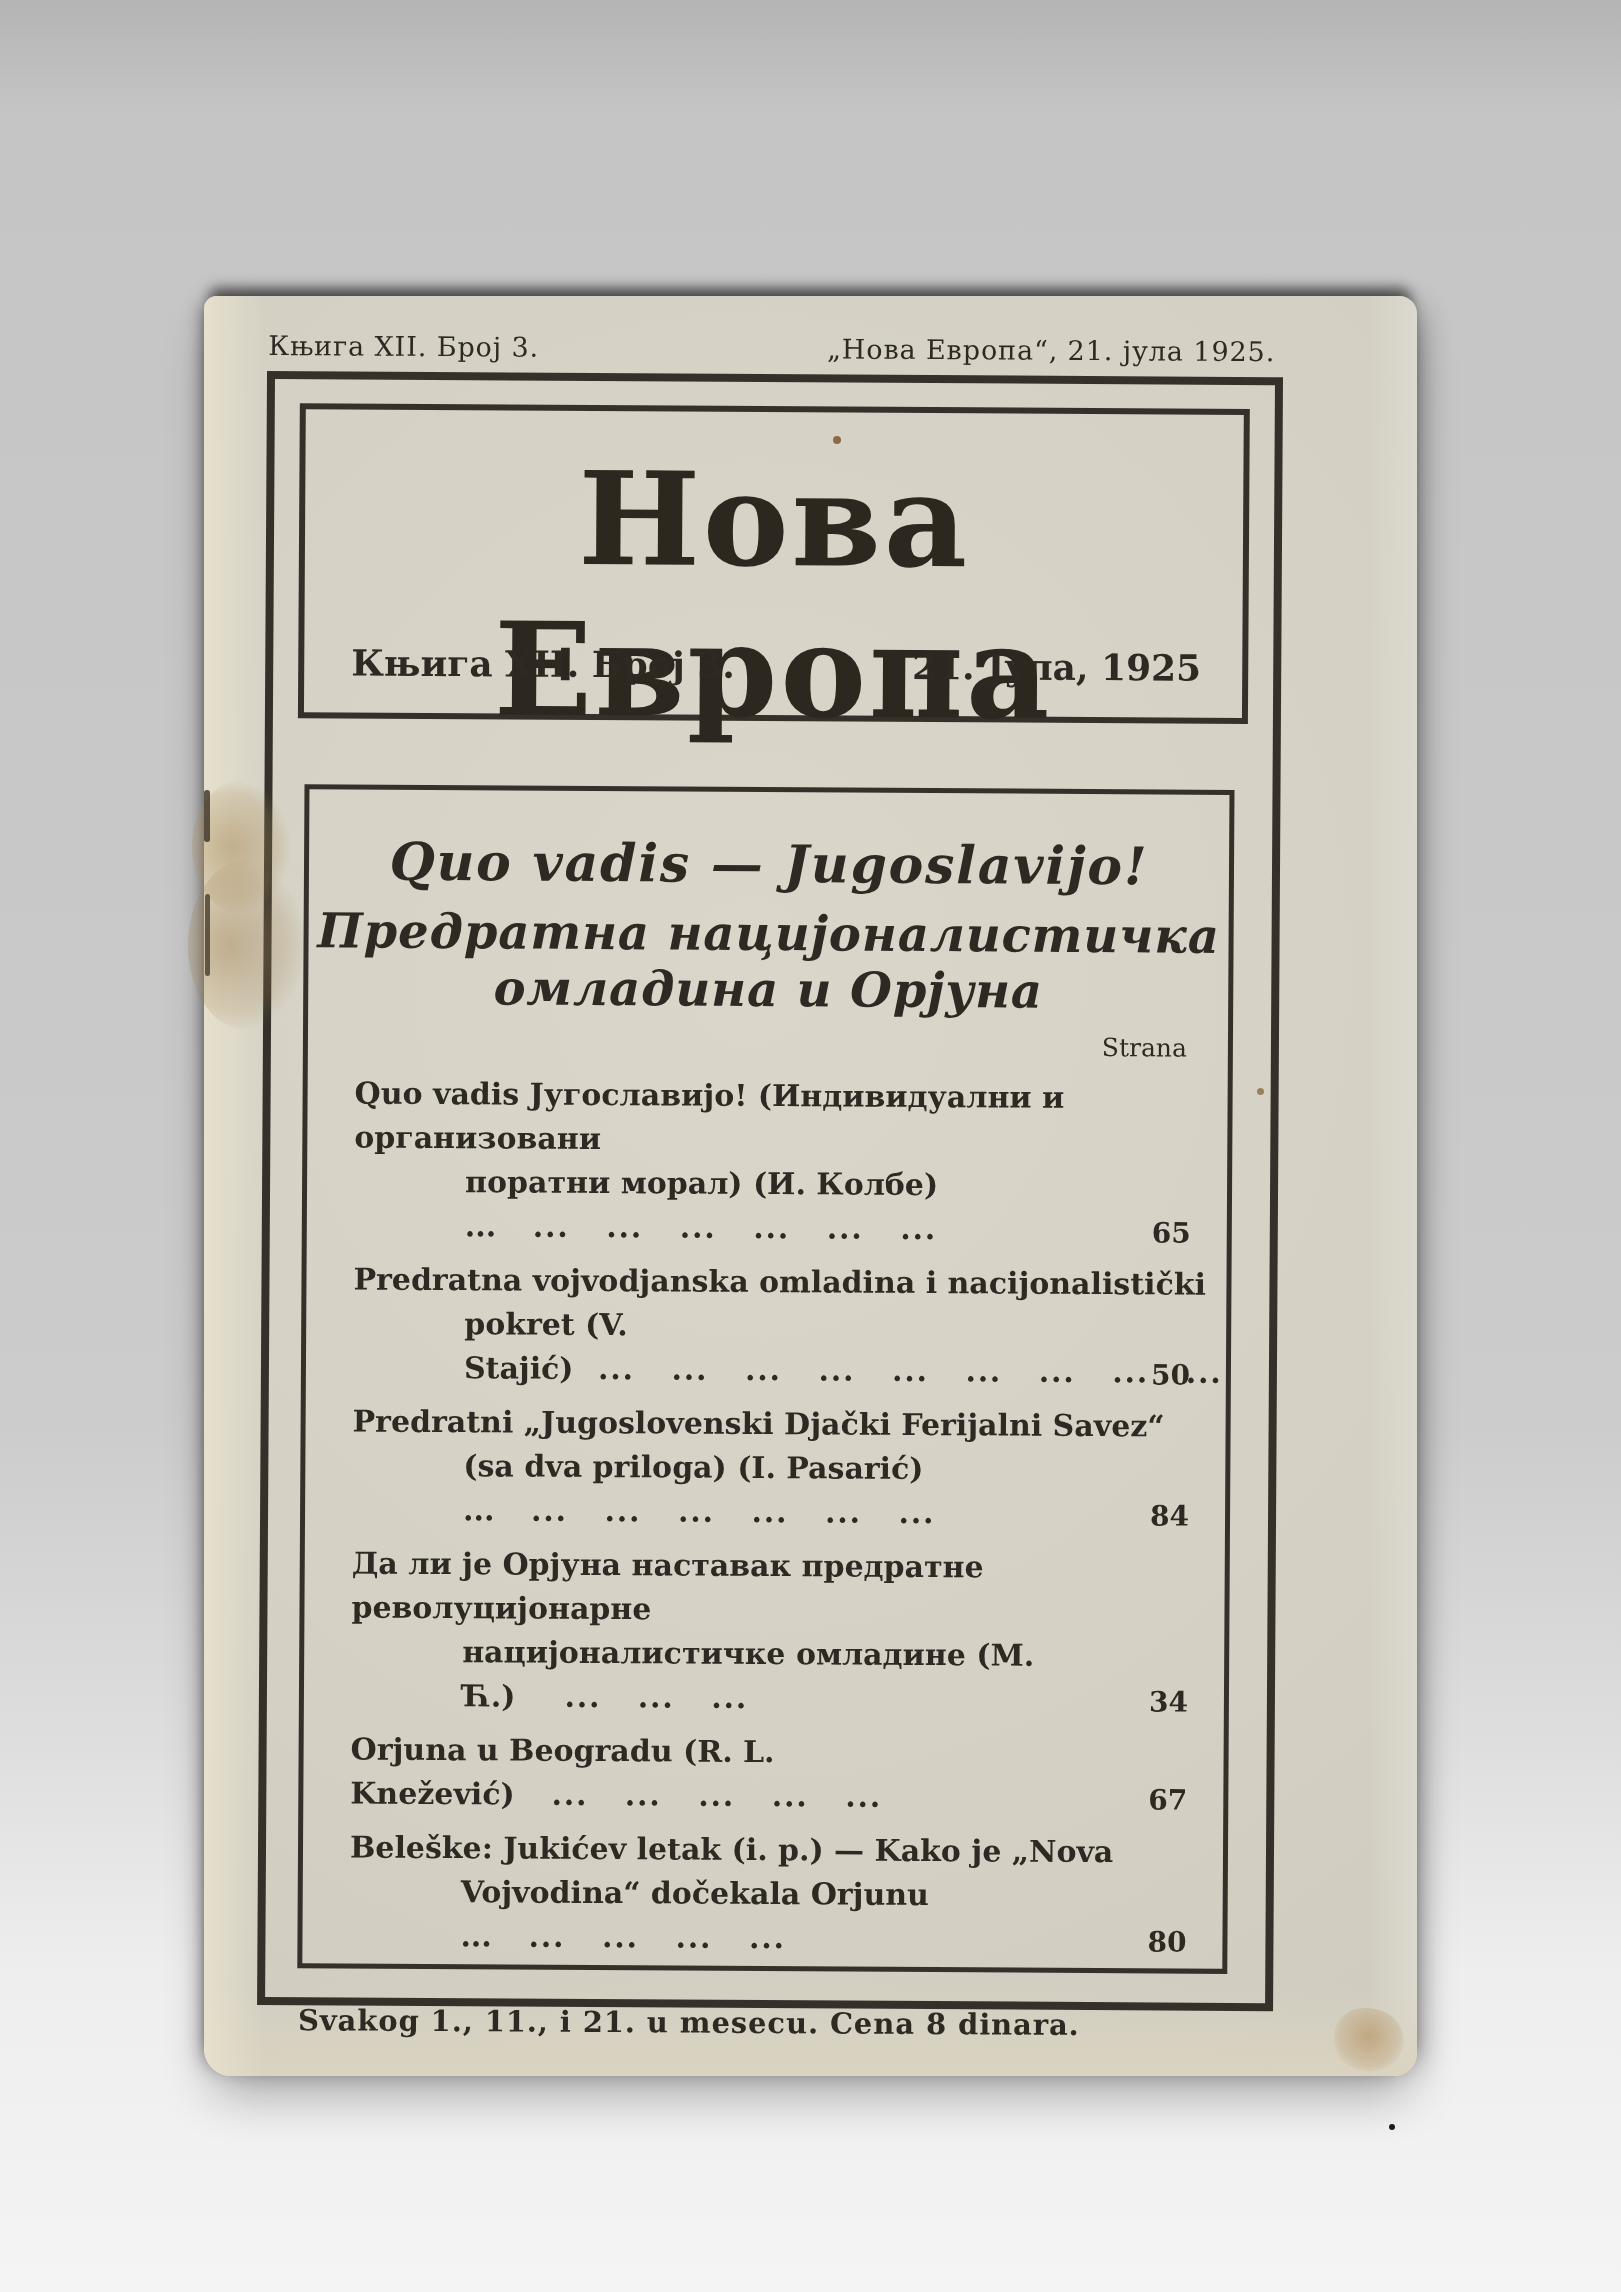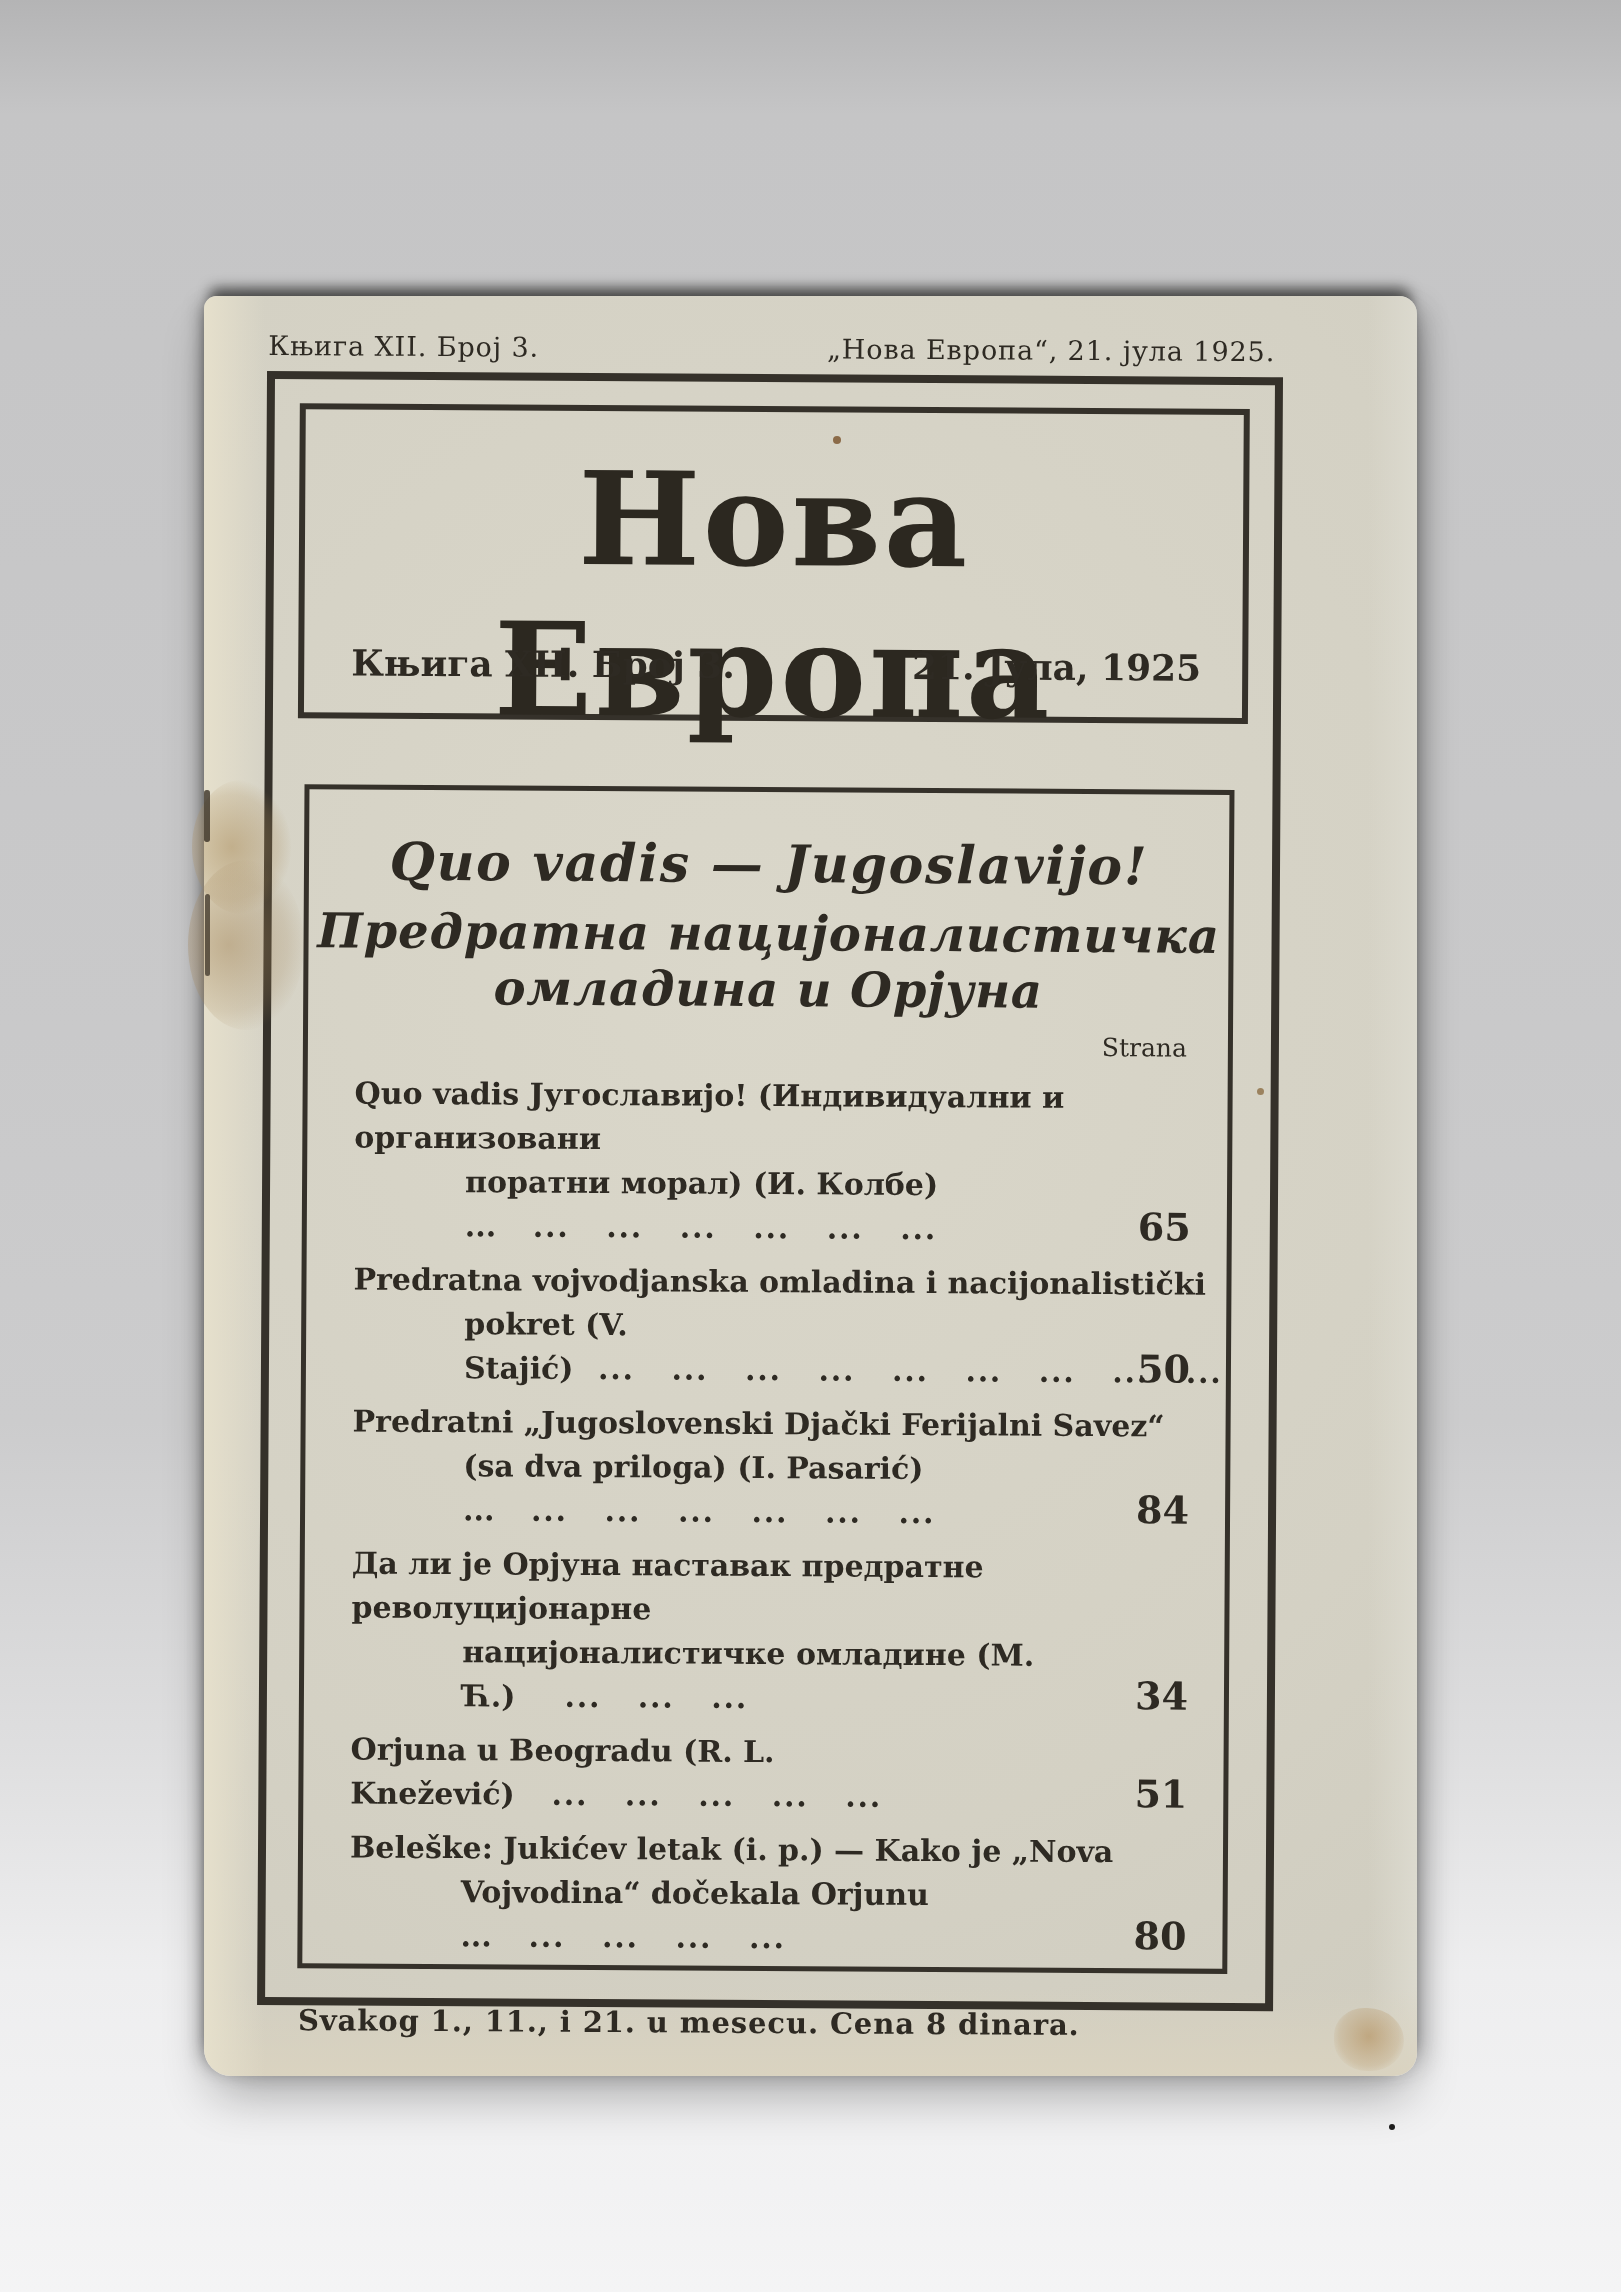--- a/index.html
+++ b/index.html
@@ -44,21 +44,21 @@
   .cbox-inner{position:absolute;inset:0;padding:0 0 0 0;}
   .h-latin{margin-top:41px;text-align:center;font-size:52px;font-weight:bold;font-style:italic;letter-spacing:1.8px;}
   .h-cyr{text-align:center;font-size:48px;font-weight:bold;font-style:italic;letter-spacing:0.9px;line-height:56px;}
   .h-cyr1{margin-top:10.7px;}
   .strana{margin-top:14.3px;text-align:right;padding-right:41px;font-size:25px;}
   
   .toc{margin-top:14.3px;}
   .toc-entry{position:relative;margin-bottom:9.9px;}
   .toc-line{font-size:30px;font-weight:bold;line-height:44px;padding-left:47px;white-space:pre-wrap;}
   .toc-cont{padding-left:158px;}
-  .toc-page{position:absolute;right:36px;bottom:3.6px;font-size:38px;font-weight:bold;}
+  .toc-page{position:absolute;right:36px;bottom:3.6px;font-size:28px;font-weight:bold;}
   .leader{white-space:pre;letter-spacing:1.8px;}
   
   .quote1{margin-top:14.3px;margin-left:103px;width:788px;font-size:27px;font-weight:bold;line-height:29.6px;}
   .q1line{text-align:justify;text-align-last:justify;}
   .q1line.first{padding-left:76px;}
   
   .ftr{position:absolute;top:1707px;left:104px;font-size:29px;font-weight:bold;letter-spacing:0.9px;}
   
   .stain{position:absolute;pointer-events:none;}
   .st-left1{left:-12.5px;top:484px;width:99px;height:134px;border-radius:50%;
@@ -120,21 +120,21 @@
                   <div class="toc-line toc-cont">(sa dva priloga) (I. Pasarić) ...<span class="leader">   ...   ...   ...   ...   ...   ...</span></div>
                   <div class="toc-page">84</div>
                 </div>
                 <div class="toc-entry">
                   <div class="toc-line">Да ли је Орјуна наставак предратне револуцијонарне</div>
                   <div class="toc-line toc-cont">нацијоналистичке омладине (М. Ћ.)<span class="leader">    ...   ...   ...</span></div>
                   <div class="toc-page">34</div>
                 </div>
                 <div class="toc-entry">
                   <div class="toc-line">Orjuna u Beogradu (R. L. Knežević)<span class="leader">   ...   ...   ...   ...   ...</span></div>
-                  <div class="toc-page">51</div>
+                  <div class="toc-page">67</div>
                 </div>
                 <div class="toc-entry">
                   <div class="toc-line">Beleške: Jukićev letak (i. p.) — Kako je „Nova</div>
                   <div class="toc-line toc-cont">Vojvodina“ dočekala Orjunu ...<span class="leader">   ...   ...   ...   ...</span></div>
                   <div class="toc-page">80</div>
                 </div>
               </div>
 
             <div class="quote1">
                 <div class="q1line first">Нама је преостало да желимо народу, за који смо</div>

